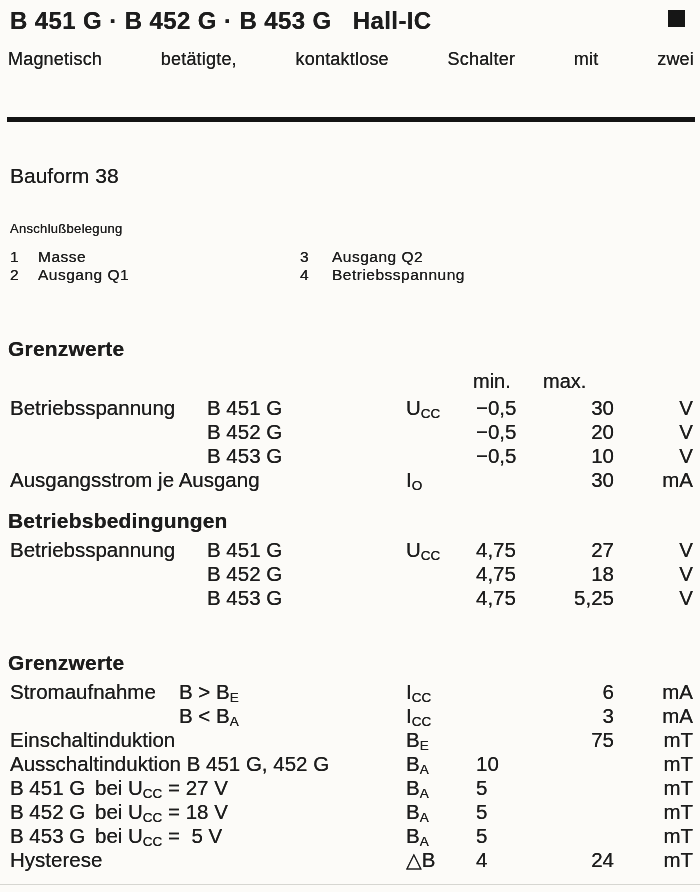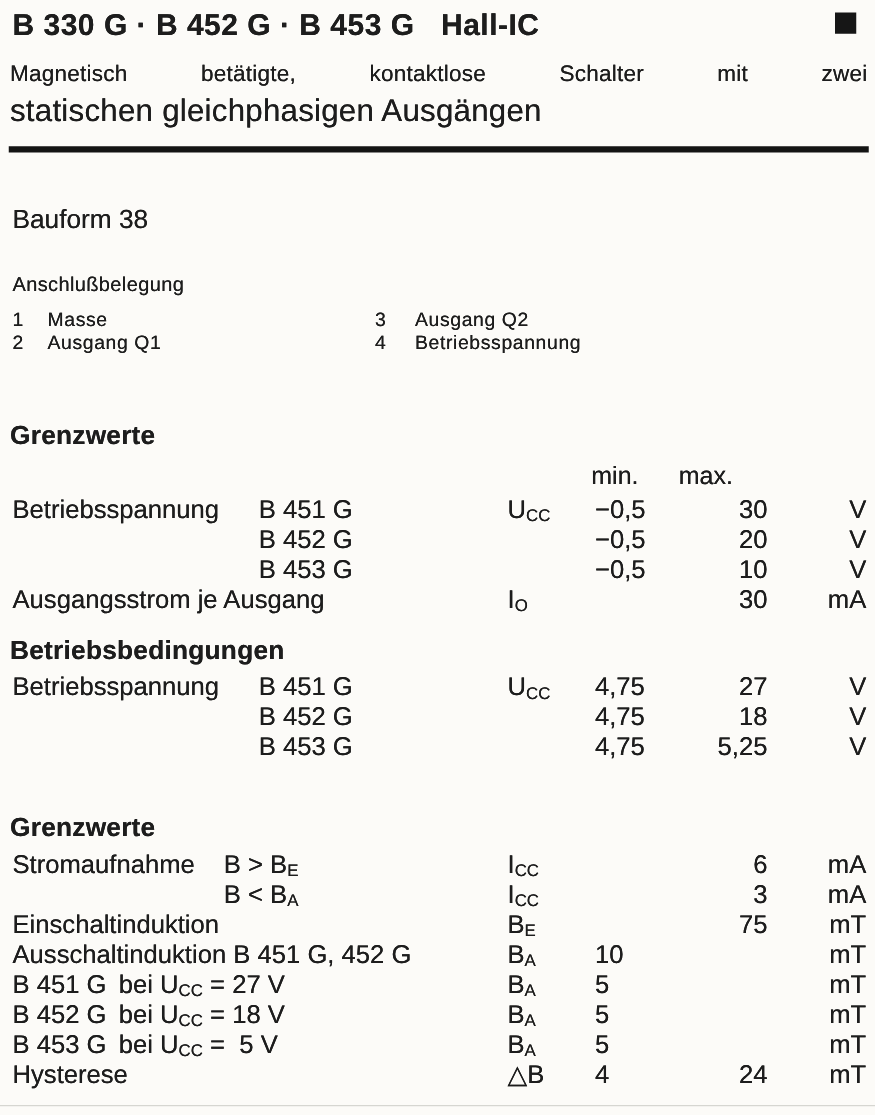--- a/index.html
+++ b/index.html
@@ -27,21 +27,21 @@
     text-align:justify;text-align-last:justify;
   }
   .sub2{
     top:74px;left:8px;width:686px;
     font-size:25px;line-height:30px;letter-spacing:.2px;
   }
   .rule-thick{
     top:117px;left:7px;width:688px;height:5px;background:#141414;
   }
   .bauform{top:163px;left:10px;font-size:21px;line-height:26px;}
-  .pin-heading{top:218px;left:10px;font-size:16px;line-height:22px;letter-spacing:.3px;}
+  .pin-heading{top:218px;left:10px;font-size:13px;line-height:22px;letter-spacing:.3px;}
   .pin-row{left:0;width:700px;height:18px;line-height:18px;font-size:15.5px;letter-spacing:.5px;}
   .pin-row .c{position:absolute;top:0;white-space:pre;}
   .sec-heading{font-size:21px;line-height:24px;font-weight:bold;letter-spacing:.2px;}
   .minmax{top:369px;left:0;width:700px;height:24px;line-height:24px;font-size:20px;}
   .minmax .c{position:absolute;top:0;}
   .hmin{left:473px;} .hmax{left:543px;}
   .row{left:0;width:700px;height:24px;line-height:24px;font-size:20.5px;}
   .row .c{position:absolute;top:0;white-space:pre;}
   .lbl{left:10px;}
   .typ{left:207px;}
@@ -53,25 +53,24 @@
   .unit{right:7px;text-align:right;}
   .sb{font-size:13.5px;vertical-align:-3px;letter-spacing:0;}
   .kw-cond{position:absolute;left:130px;top:0;font-weight:normal;white-space:pre;}
   .hairline{top:884px;left:0;width:700px;height:1px;background:#d6d6d1;}
 </style>
 </head>
 <body>
 
 <div class="page">
 
-  <div class="abs title">B 330 G · B 452 G · B 453 G   Hall-IC</div>
+  <div class="abs title">B 451 G · B 452 G · B 453 G   Hall-IC</div>
   <div class="abs corner-square"></div>
 
   <div class="abs sub1">Magnetisch betätigte, kontaktlose Schalter mit zwei</div>
-  <div class="abs sub2">statischen gleichphasigen Ausgängen</div>
 
   <div class="abs rule-thick"></div>
 
   <div class="abs bauform">Bauform 38</div>
 
   <div class="abs pin-heading">Anschlußbelegung</div>
 
   <div class="abs pin-row" style="top:248px">
     <span class="c" style="left:10px">1</span>
     <span class="c" style="left:38px">Masse</span>

